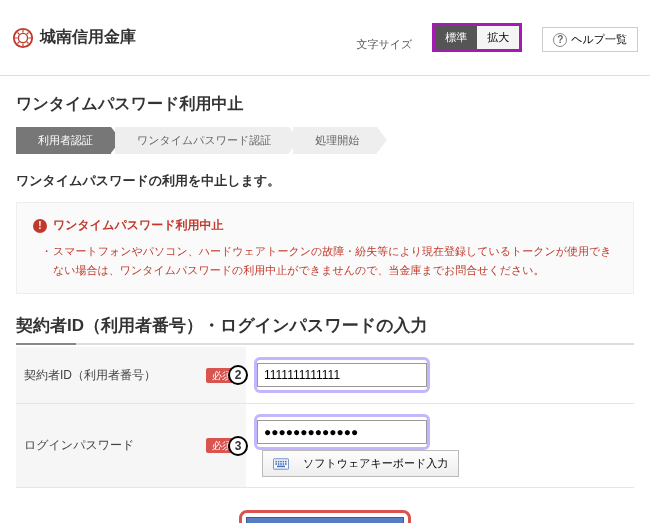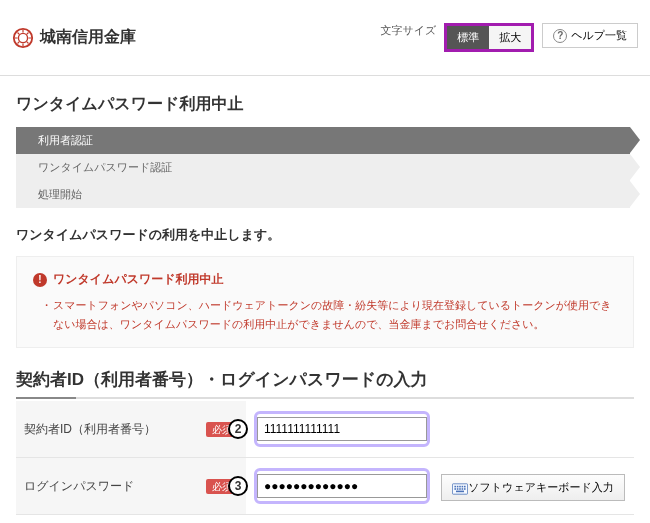--- a/index.html
+++ b/index.html
@@ -1,30 +1,30 @@
 <!DOCTYPE html>
 <html><head>
 <meta charset="utf-8">
 <style>
   * { box-sizing: border-box; margin: 0; padding: 0; }
   body { font-family: "Hiragino Kaku Gothic Pro", Meiryo, sans-serif; font-size: 12px; color: #333; background: #fff; width: 650px; }
   .header { display: flex; align-items: center; justify-content: space-between; padding: 23px 12px; border-bottom: 1px solid #ddd; }
   .logo-wrap { display: flex; align-items: center; gap: 6px; }
   .logo-icon { width: 22px; height: 22px; }
   .logo-text { font-size: 16px; font-weight: bold; color: #333; }
-  .header-right { display: flex; align-items: flex-start; gap: 8px; }
+  .header-right { display: flex; align-items: flex-end; gap: 20px; }
   .font-size-label { font-size: 11px; color: #555; }
   .fs-group { display: flex; border: 3px solid #a21caf; border-radius: 0; overflow: hidden; }
   .fs-btn { padding: 4px 10px; font-size: 11px; background: #f5f5f5; border: none; cursor: pointer; }
   .fs-btn.active { background: #555; color: #fff; }
   .help-btn { display: flex; align-items: center; gap: 4px; padding: 4px 10px; border: 1px solid #ccc; background: #fff; font-size: 11px; cursor: pointer; }
   .qmark { display: inline-flex; width: 14px; height: 14px; border: 1px solid #888; border-radius: 50%; align-items: center; justify-content: center; font-size: 10px; color: #666; font-weight: bold; }
   .main { padding: 12px 16px 24px; }
   .page-title { font-size: 16px; font-weight: bold; margin: 6px 0 12px; }
-  .stepper { display: flex; margin-bottom: 18px; flex-direction: column; }
+  .stepper { display: flex; margin-bottom: 18px; }
   .step { position: relative; padding: 6px 18px 6px 22px; font-size: 11px; background: #eee; color: #666; margin-right: 4px; }
   .step::after { content: ""; position: absolute; right: -10px; top: 0; border-top: 13px solid transparent; border-bottom: 13px solid transparent; border-left: 10px solid #eee; }
   .step.active { background: #777; color: #fff; }
   .step.active::after { border-left-color: #777; }
   .subhead { font-size: 13px; font-weight: bold; margin: 10px 0 12px; }
   .notice { border: 1px solid #eee; background: #fafafa; padding: 14px 16px; margin-bottom: 20px; }
   .notice-title { color: #c0392b; font-weight: bold; font-size: 12px; display: flex; align-items: center; gap: 6px; margin-bottom: 8px; }
   .warn-icon { display: inline-flex; width: 14px; height: 14px; border-radius: 50%; background: #c0392b; color: #fff; font-size: 10px; align-items: center; justify-content: center; font-weight: bold; }
   .notice ul { list-style: none; padding-left: 8px; }
   .notice li { color: #c0392b; font-size: 11px; line-height: 1.7; padding-left: 12px; position: relative; }
@@ -33,21 +33,21 @@
   .section-title::after { content: ""; position: absolute; left: 0; bottom: -2px; width: 60px; height: 2px; background: #888; }
   .form-table { width: 100%; border-collapse: collapse; margin-top: 2px; }
   .form-table td { border-bottom: 1px solid #e5e5e5; padding: 10px 8px; vertical-align: middle; font-size: 12px; }
   .label-cell { width: 170px; background: #f6f6f6; color: #444; }
   .req-cell { width: 60px; background: #f6f6f6; text-align: right; padding-right: 6px; position: relative; }
   .req-badge { background: #d9534f; color: #fff; font-size: 10px; padding: 2px 6px; border-radius: 2px; }
   .callout-num { position: absolute; right: -2px; top: 50%; transform: translateY(-50%); width: 20px; height: 20px; border: 2px solid #000; border-radius: 50%; background: #fff; display: flex; align-items: center; justify-content: center; font-weight: bold; font-size: 12px; z-index: 5; }
   .input-cell { position: relative; }
   .input-wrap { display: inline-block; border: 3px solid #c4b5fd; border-radius: 6px; padding: 3px 0; }
   input.text-field { border: 1px solid #999; padding: 4px 6px; font-size: 12px; font-family: inherit; width: 170px; background: #fff; }
-  .swkb-btn { display: inline-flex; align-items: flex-end; gap: 0; border: 1px solid #bbb; background: linear-gradient(#fdfdfd,#eee); padding: 5px 10px; font-size: 11px; cursor: pointer; margin-left: 8px; vertical-align: middle; }
+  .swkb-btn { display: inline-flex; align-items: center; gap: 14px; border: 1px solid #bbb; background: linear-gradient(#fdfdfd,#eee); padding: 5px 10px; font-size: 11px; cursor: pointer; margin-left: 8px; vertical-align: middle; }
   .kbd-icon { width: 16px; height: 12px; }
   .submit-row { text-align: center; margin-top: 22px; position: relative; }
   .submit-wrap { display: inline-block; border: 3px solid #d9534f; border-radius: 8px; padding: 4px; position: relative; }
   .submit-num { position: absolute; left: -36px; top: 50%; transform: translateY(-50%); width: 24px; height: 24px; border: 2px solid #000; border-radius: 50%; background: #fff; display: flex; align-items: center; justify-content: center; font-weight: bold; font-size: 14px; }
   .next-btn { background: linear-gradient(#5b7fc7,#3f63aa); color: #fff; border: 1px solid #3a5a99; padding: 8px 60px 8px 70px; font-size: 13px; font-weight: bold; cursor: pointer; position: relative; }
   .next-btn .chev { position: absolute; right: 14px; top: 50%; transform: translateY(-50%); font-size: 11px; }
 </style>
 </head>
 <body>
 

